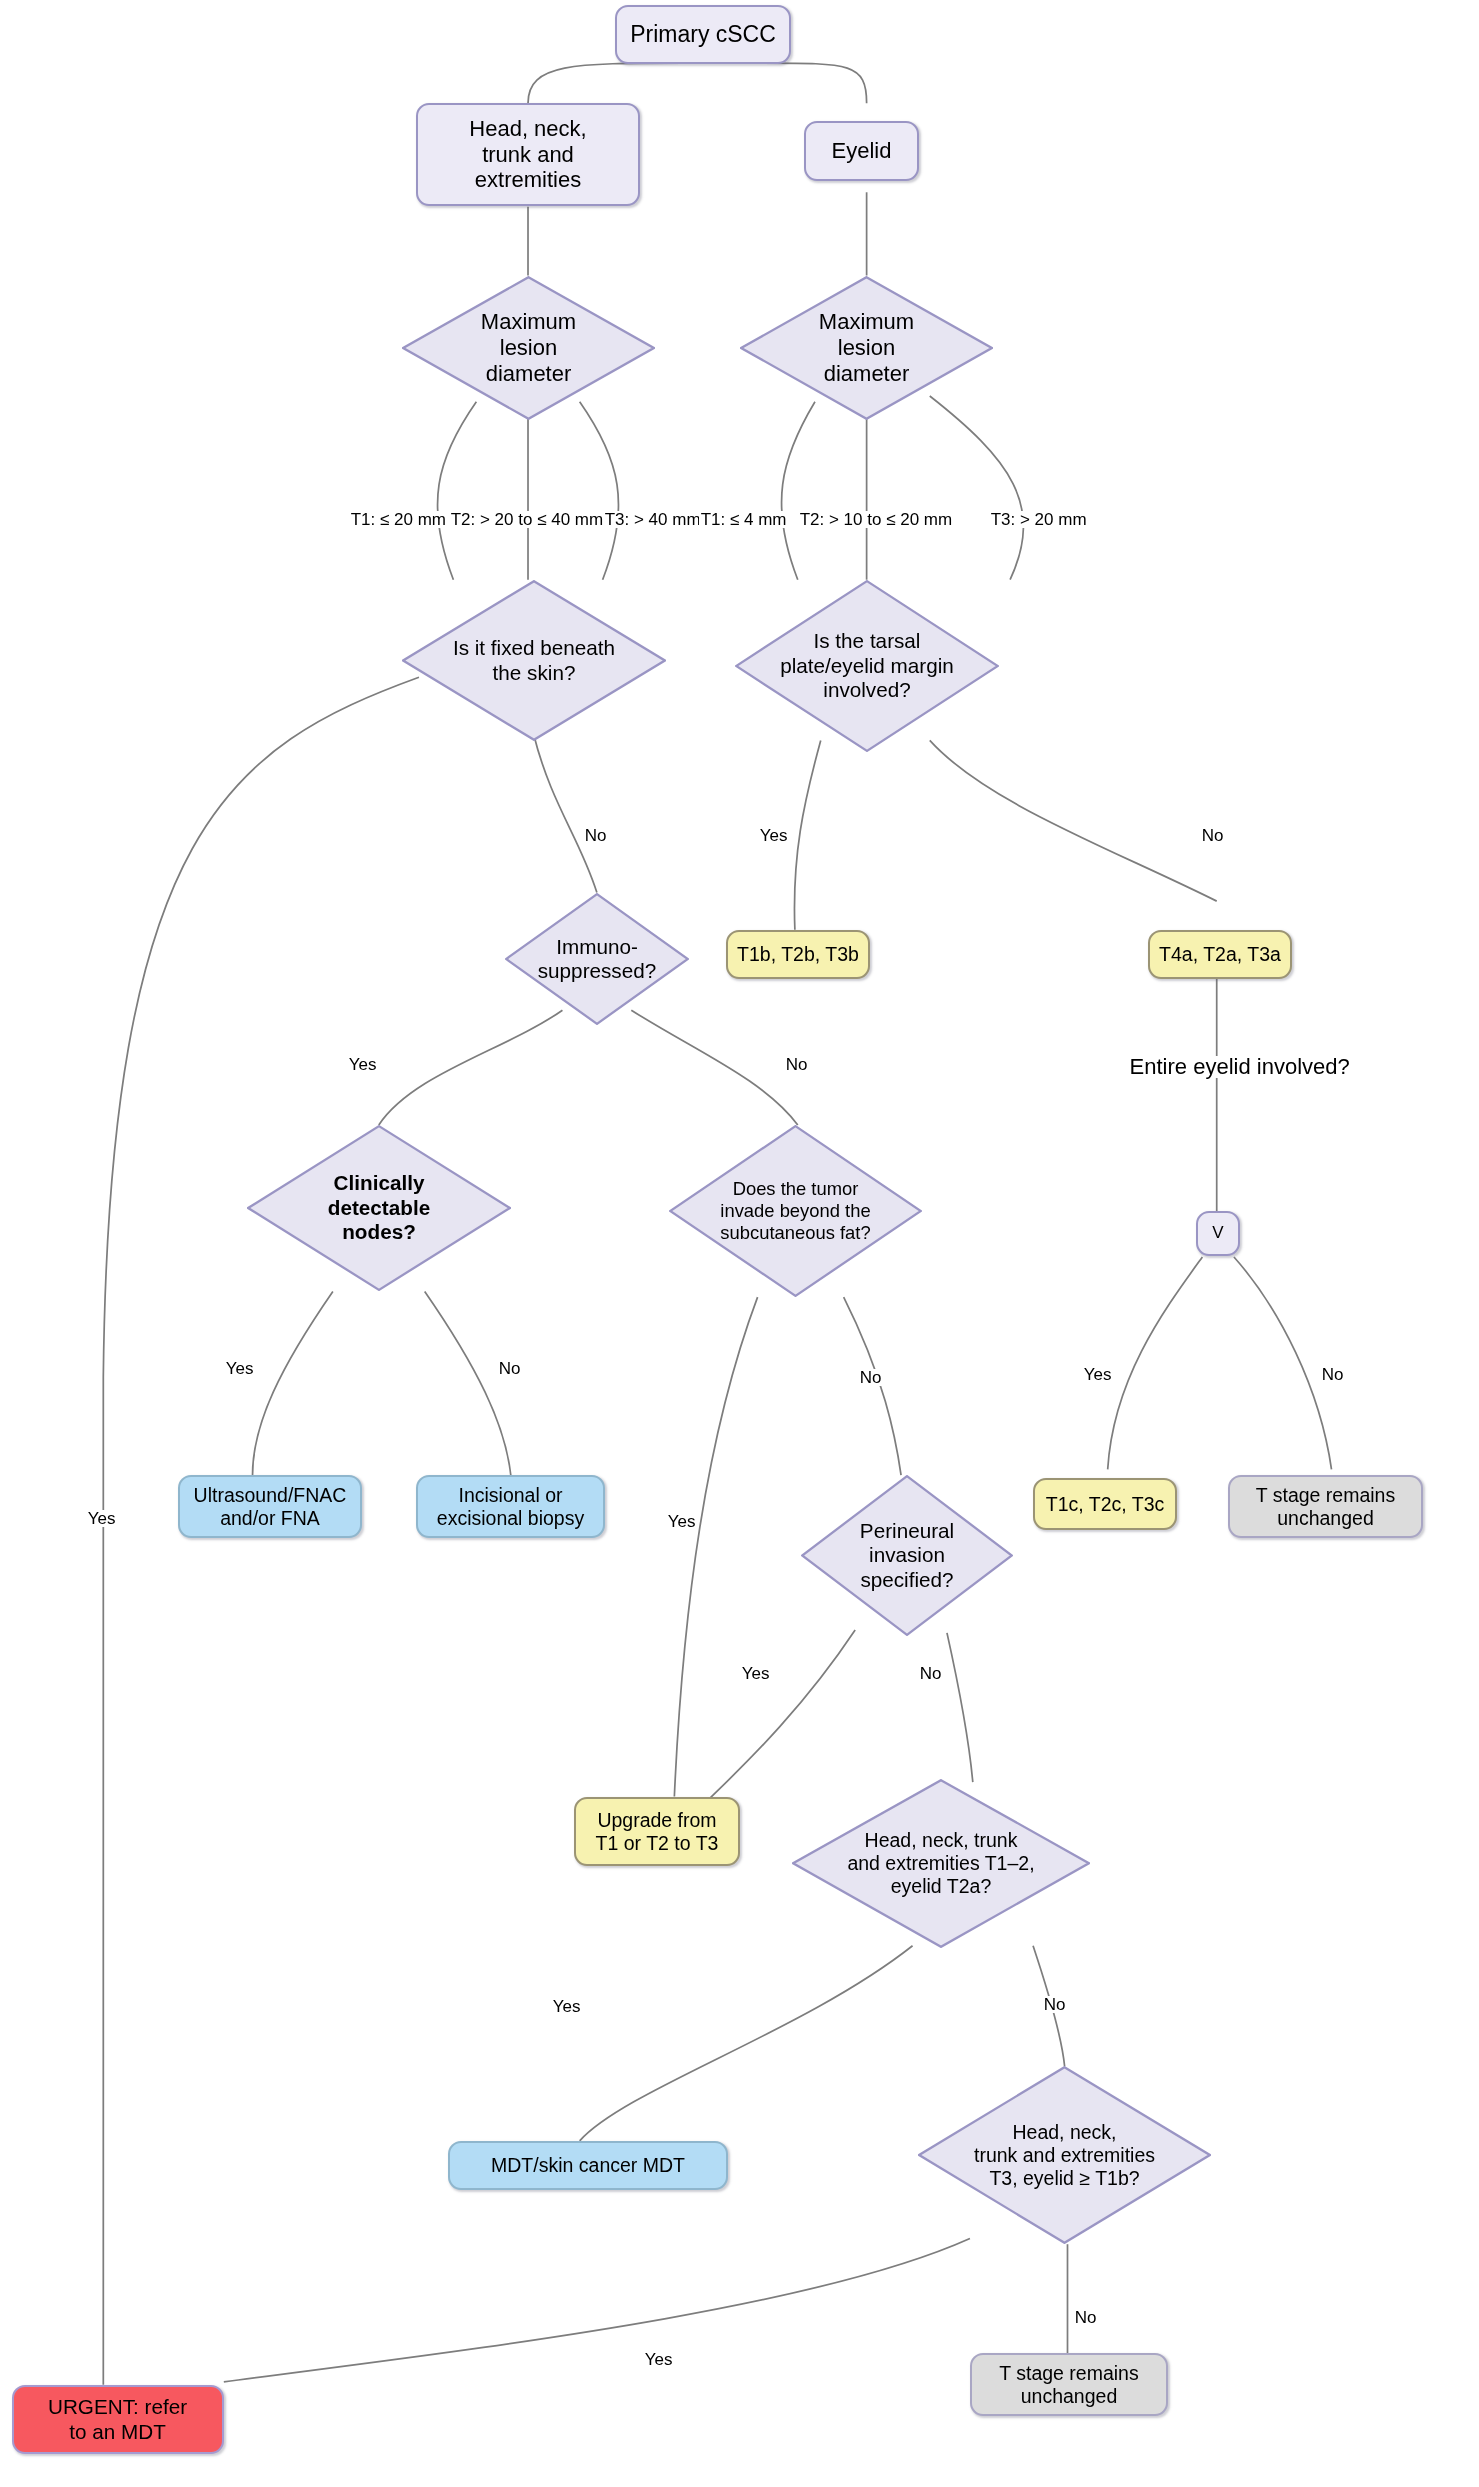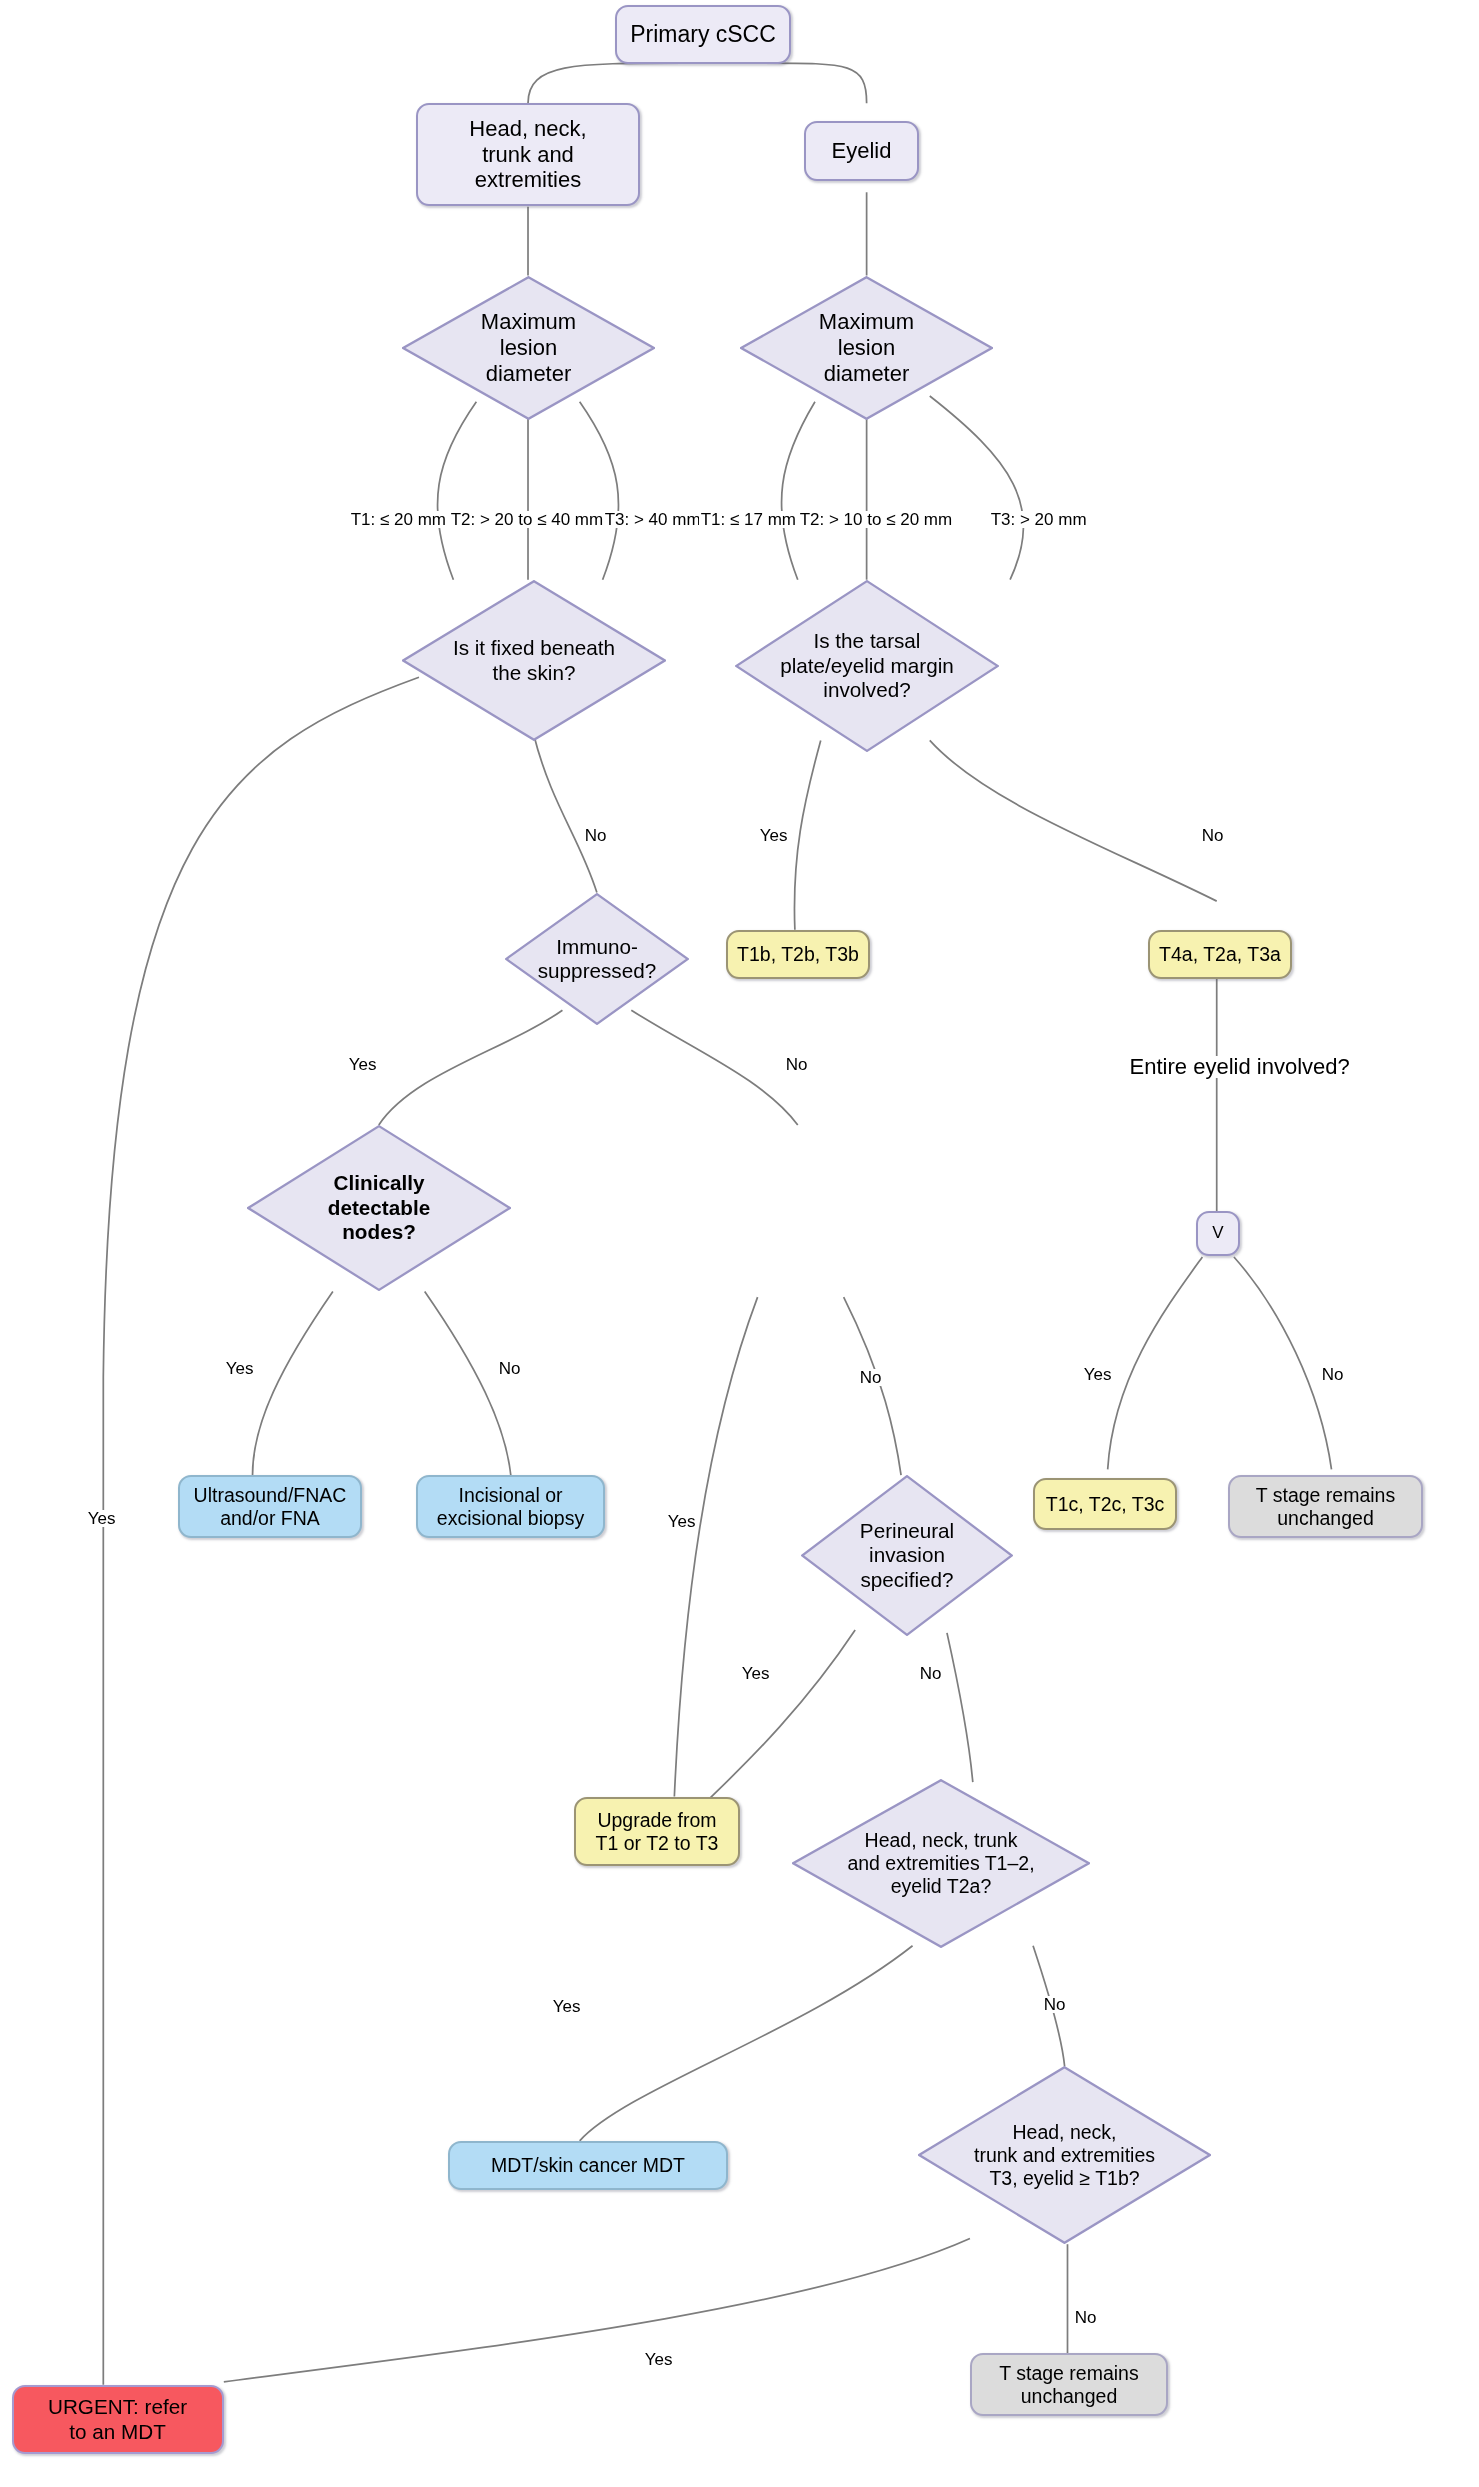--- a/index.html
+++ b/index.html
@@ -159,20 +159,28 @@
 
   <div class="node diamond" style="left:247px;top:1125px;width:264px;height:166px;font-size:20.7px;white-space:pre-line;font-weight:bold;">
     <svg class="dshape" viewBox="0 0 460 290" preserveAspectRatio="none">
         <polygon points="230,2 458,145 230,288 2,145" fill="#e7e5f2" stroke="#9a95c4" stroke-width="4"></polygon>
       </svg>
     <span>Clinically
 detectable
 nodes?</span>
   </div>
 
+  <div class="node diamond" style="left:669px;top:1125px;width:253px;height:172px;font-size:18.4px;white-space:pre-line;">
+    <svg class="dshape" viewBox="0 0 440 300" preserveAspectRatio="none">
+        <polygon points="220,2 438,150 220,298 2,150" fill="#e7e5f2" stroke="#9a95c4" stroke-width="4"></polygon>
+      </svg>
+    <span>Does the tumor
+invade beyond the
+subcutaneous fat?</span>
+  </div>
 
   <div class="node rect blue" style="left:178px;top:1475px;width:184px;height:63px;font-size:19.5px;white-space:pre-line;">
     <span>Ultrasound/FNAC
 and/or FNA</span>
   </div>
 
   <div class="node rect blue" style="left:416px;top:1475px;width:189px;height:63px;font-size:19.5px;white-space:pre-line;">
     <span>Incisional or
 excisional biopsy</span>
   </div>
@@ -235,21 +243,21 @@
   <div class="edgelabel" style="left:349px;top:511px;font-size:17px;">
     <span>T1: ≤ 20 mm</span></div>
 
   <div class="edgelabel" style="left:449px;top:511px;font-size:17px;">
     <span>T2: &gt; 20 to ≤ 40 mm</span></div>
 
   <div class="edgelabel" style="left:603px;top:511px;font-size:17px;">
     <span>T3: &gt; 40 mm</span></div>
 
   <div class="edgelabel" style="left:699px;top:511px;font-size:17px;">
-    <span>T1: ≤ 17 mm</span></div>
+    <span>T1: ≤ 4 mm</span></div>
 
   <div class="edgelabel" style="left:798px;top:511px;font-size:17px;">
     <span>T2: &gt; 10 to ≤ 20 mm</span></div>
 
   <div class="edgelabel" style="left:989px;top:511px;font-size:17px;">
     <span>T3: &gt; 20 mm</span></div>
 
   <div class="edgelabel" style="left:583px;top:827px;font-size:17px;">
     <span>No</span></div>
 

